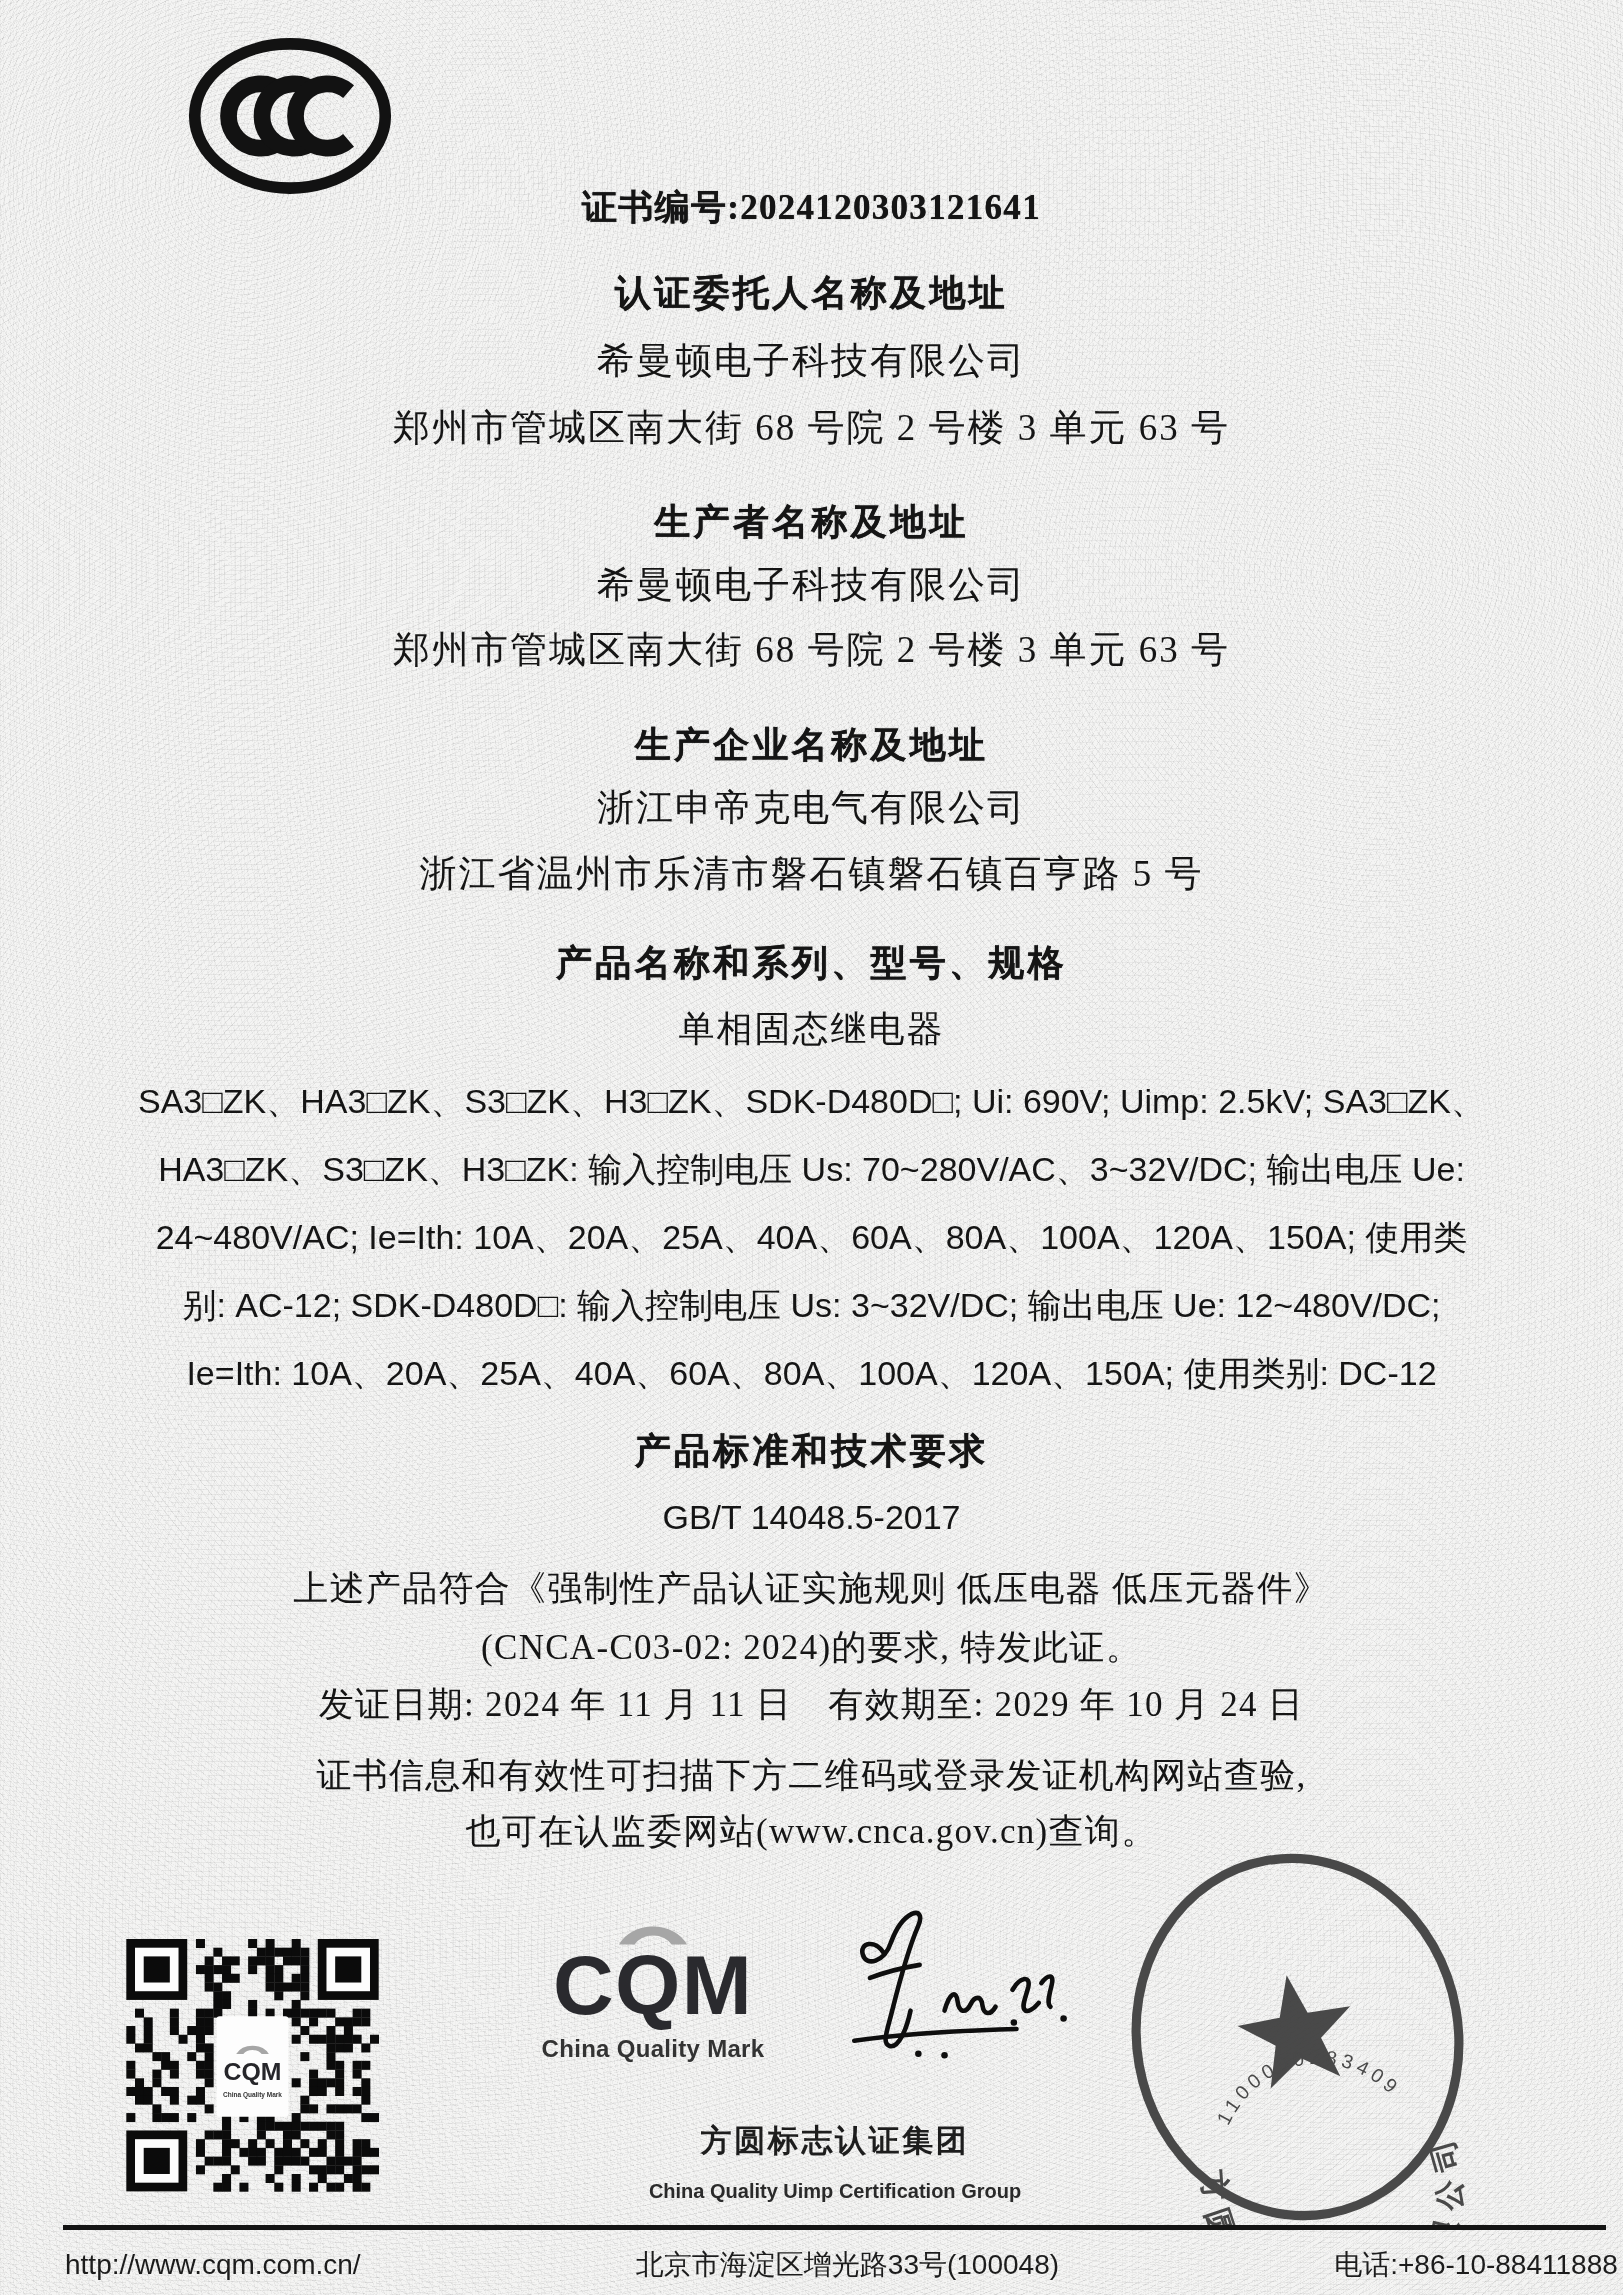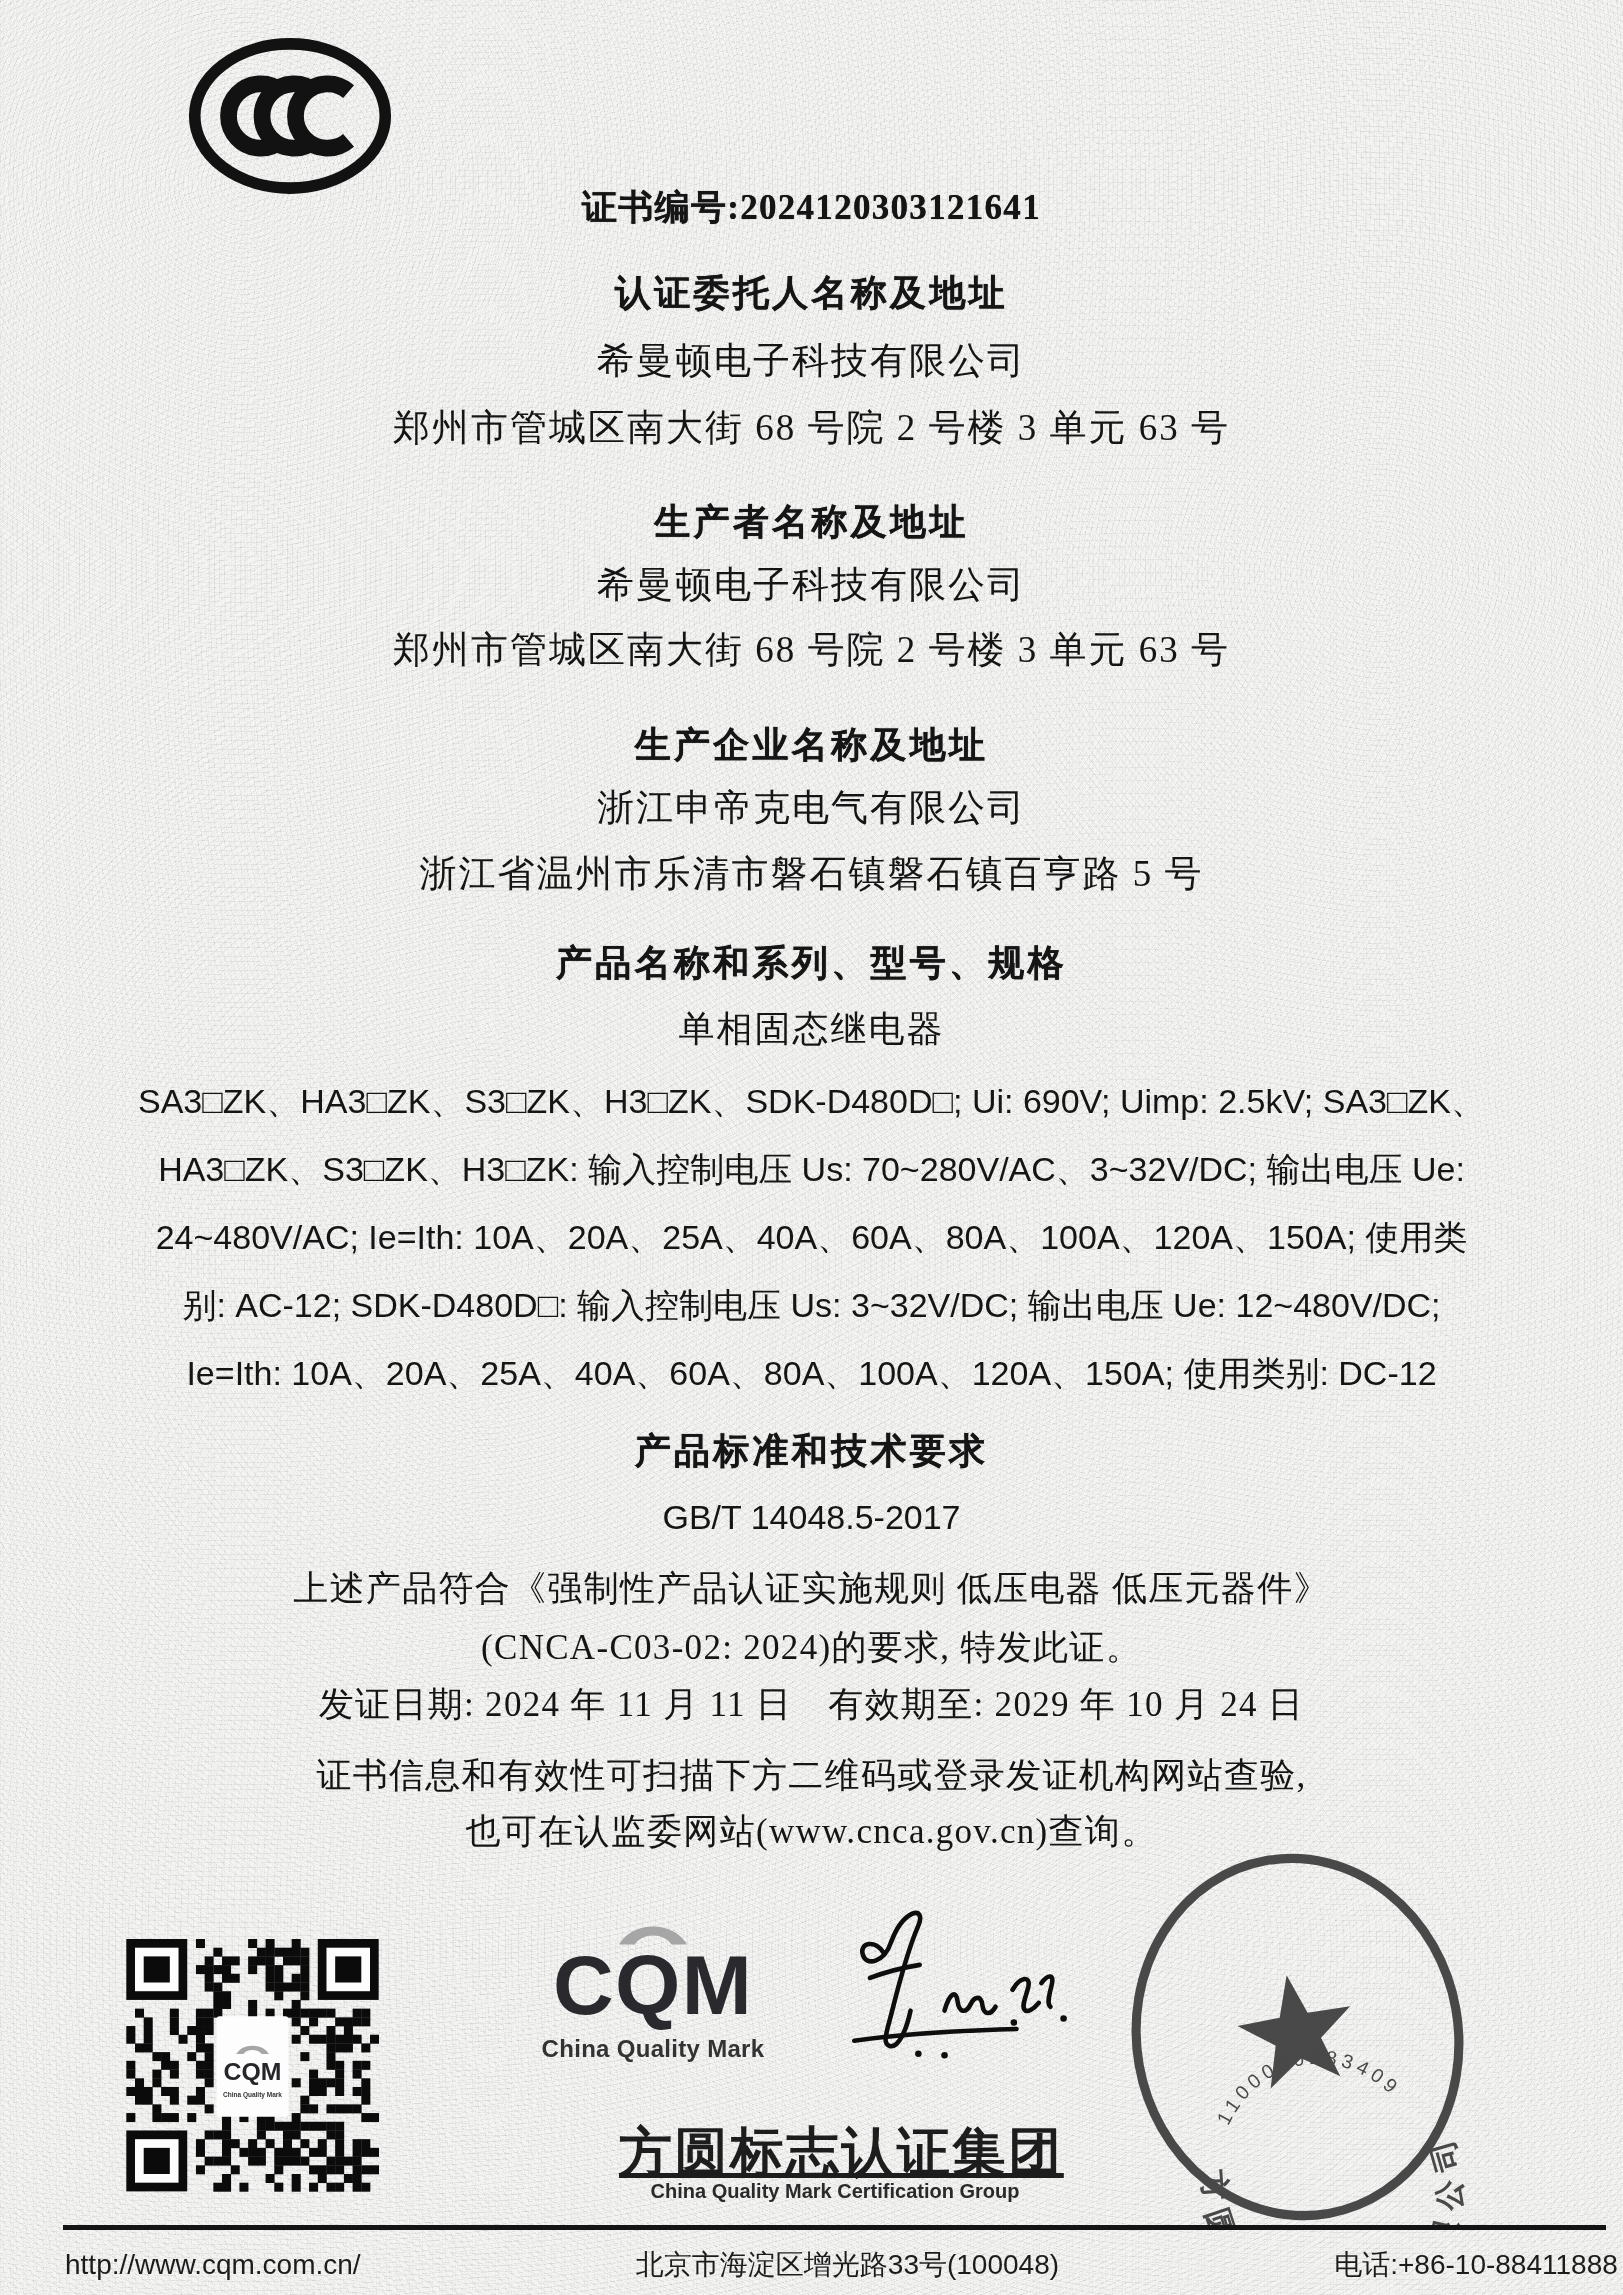--- a/index.html
+++ b/index.html
@@ -30,21 +30,21 @@
   .statement{font-size:35px;letter-spacing:1.3px;}
   
   .qr{position:absolute;left:126px;top:1939px;width:253px;height:255px;fill:#0b0b0b;}
   .cqm-block{position:absolute;left:504px;top:1910px;width:298px;text-align:center;font-family:"Liberation Sans",sans-serif;}
   .cqm-crown{display:block;margin:0 auto;width:84px;height:37px;}
   .cqm-word{font-size:84px;font-weight:900;letter-spacing:1.3px;color:#2a2a2e;line-height:0.92;}
   .cqm-caption{margin-top:10.5px;font-size:24px;font-weight:700;color:#333;letter-spacing:0.3px;}
   .sig{position:absolute;left:841px;top:1906px;width:262px;height:157px;}
   .seal{position:absolute;left:1121px;top:1846px;width:353px;height:382px;color:#3d3d3d;opacity:0.93;}
   .group-cn{position:absolute;left:619px;top:2125px;width:432px;text-align:center;
-    font-family:"Liberation Sans",sans-serif;font-size:53px;font-weight:800;letter-spacing:2.6px;color:#1d1d1d;white-space:nowrap;line-height:1;text-decoration:underline;}
+    font-family:"Liberation Sans",sans-serif;font-size:31px;font-weight:800;letter-spacing:2.6px;color:#1d1d1d;white-space:nowrap;line-height:1;}
   .group-en{position:absolute;left:619px;top:2181px;width:432px;text-align:center;
     font-family:"Liberation Sans",sans-serif;font-size:20px;font-weight:700;color:#2a2a2a;white-space:nowrap;line-height:1;}
   .rule{position:absolute;left:63px;top:2225px;width:1543px;height:4.6px;background:#141414;}
   .footer{position:absolute;left:65px;right:5.2px;top:2250px;display:flex;justify-content:space-between;align-items:baseline;
     font-family:"Liberation Sans",sans-serif;font-size:28px;color:#1c1c1c;line-height:1.1;}
   .footer span{white-space:nowrap;}
   svg text{font-family:"Liberation Sans",sans-serif;}
 </style>
 </head>
 <body>
@@ -406,21 +406,21 @@
       </text>
       <polygon fill="currentColor" transform="translate(0,-4)" points="0,-92 21.7,-29.9 87.5,-28.4 35.2,11.4 54.1,74.4 0,37 -54.1,74.4 -35.2,11.4 -87.5,-28.4 -21.7,-29.9"></polygon>
       <path id="sealBot" d="M -148,152 A 168,205 0 0 1 148,152" fill="none"></path>
       <text font-size="30" letter-spacing="7" fill="currentColor">
         <textPath href="#sealBot" startOffset="50%" text-anchor="middle">1100000283409</textPath>
       </text>
     </g>
   </svg>
 
   <div class="group-cn">方圆标志认证集团</div>
-  <div class="group-en">China Quality Mark Certification Group</div>
+  <div class="group-en">China Quality Uimp Certification Group</div>
 
   <div class="rule"></div>
   <div class="footer">
     <span>http://www.cqm.com.cn/</span>
     <span>北京市海淀区增光路33号(100048)</span>
     <span>电话:+86-10-88411888</span>
   </div>
 
 </div>
 

